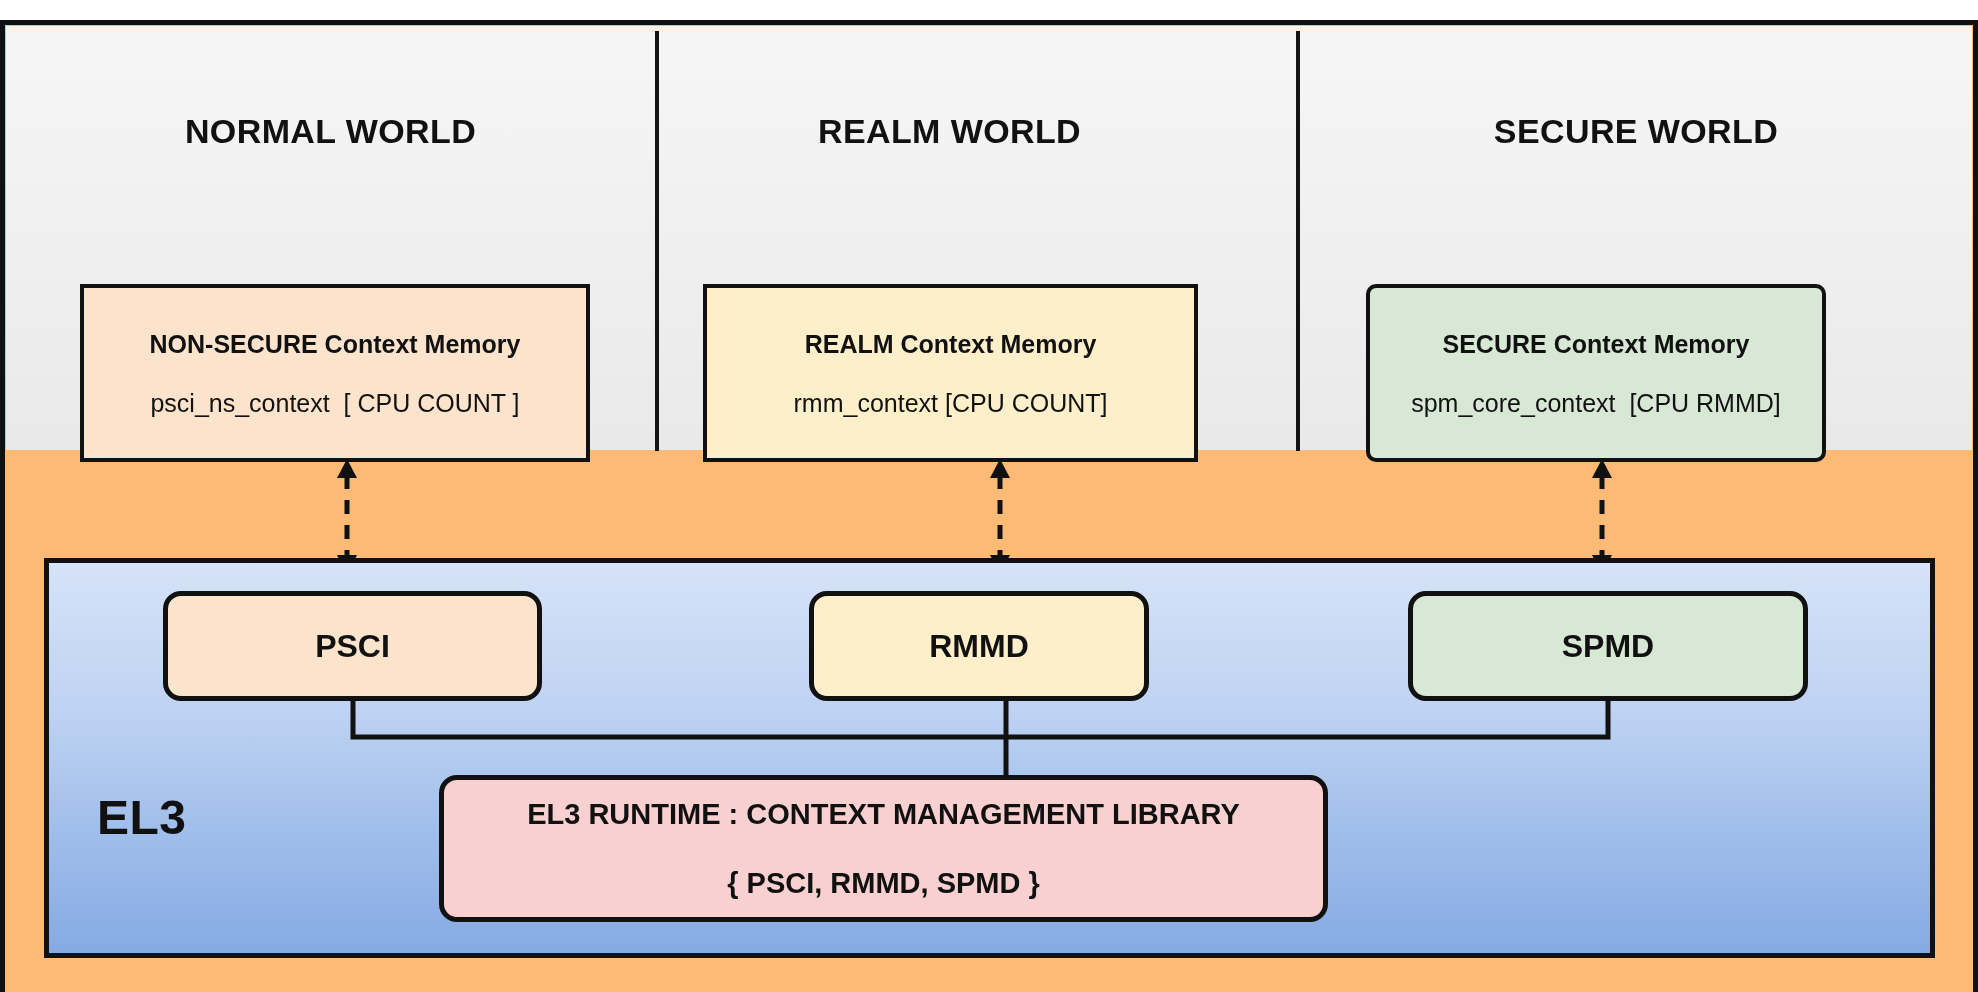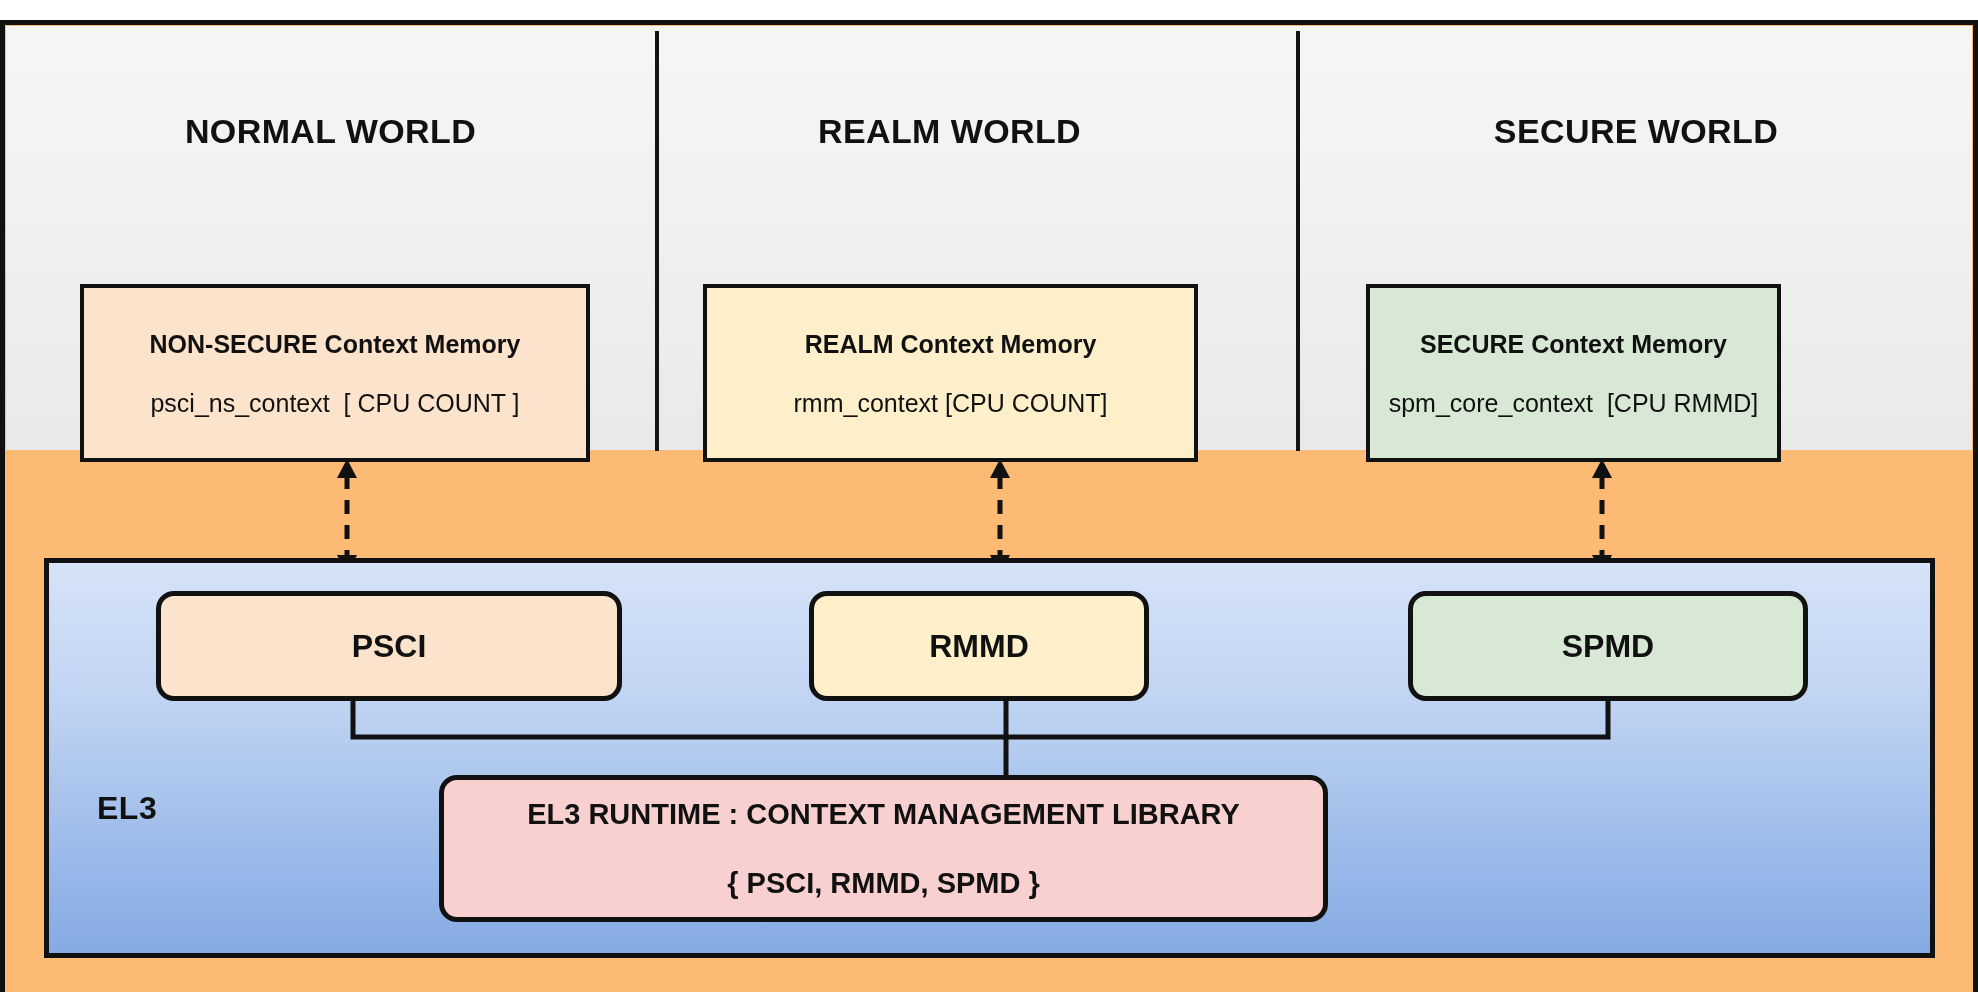--- a/index.html
+++ b/index.html
@@ -91,22 +91,23 @@
 
   #ctx-normal {
     left: 74px;  width: 510px; height: 178px;
     background: #fce3cc;
   }
   #ctx-realm {
     left: 72px;  width: 495px; height: 178px;
     background: #fdefc9;
   }
   #ctx-secure {
-    left: 66px;  width: 415px; height: 178px;
+    left: 66px;  width: 460px; height: 178px;
     background: #d7e8d4;
+    border-radius: 10px;
   }
 
   
   .dash-arrow {
     position: absolute;
     width: 28px;
     height: 115px;
   }
   #arrow-normal { left: 328px; top: 434px; }
   #arrow-realm  { left: 981px; top: 434px; }
@@ -121,42 +122,42 @@
     height: 400px;
     box-sizing: border-box;
     border: 5px solid #111111;
     background: linear-gradient(180deg, #d6e3f8 0%, #bed2f2 38%, #9dbcea 72%, #85aae3 100%);
   }
 
   #el3-label {
     position: absolute;
     left: 48px;
     top: 227px;
-    font-size: 32px;
+    font-size: 48px;
     font-weight: bold;
     color: #111111;
     letter-spacing: 0.5px;
   }
 
   .service-box {
     position: absolute;
     top: 28px;
     height: 110px;
     box-sizing: border-box;
     border: 5px solid #111111;
     border-radius: 18px;
     display: flex;
     align-items: center;
     justify-content: center;
     font-size: 32px;
     font-weight: bold;
     color: #111111;
   }
   #service-psci {
-    left: 107px;  width: 466px;
+    left: 114px;  width: 379px;
     background: #fce3cc;
   }
   #service-rmmd {
     left: 760px;  width: 340px;
     background: #fdefc9;
   }
   #service-spmd {
     left: 1359px; width: 400px;
     background: #d7e8d4;
     text-align: right;

